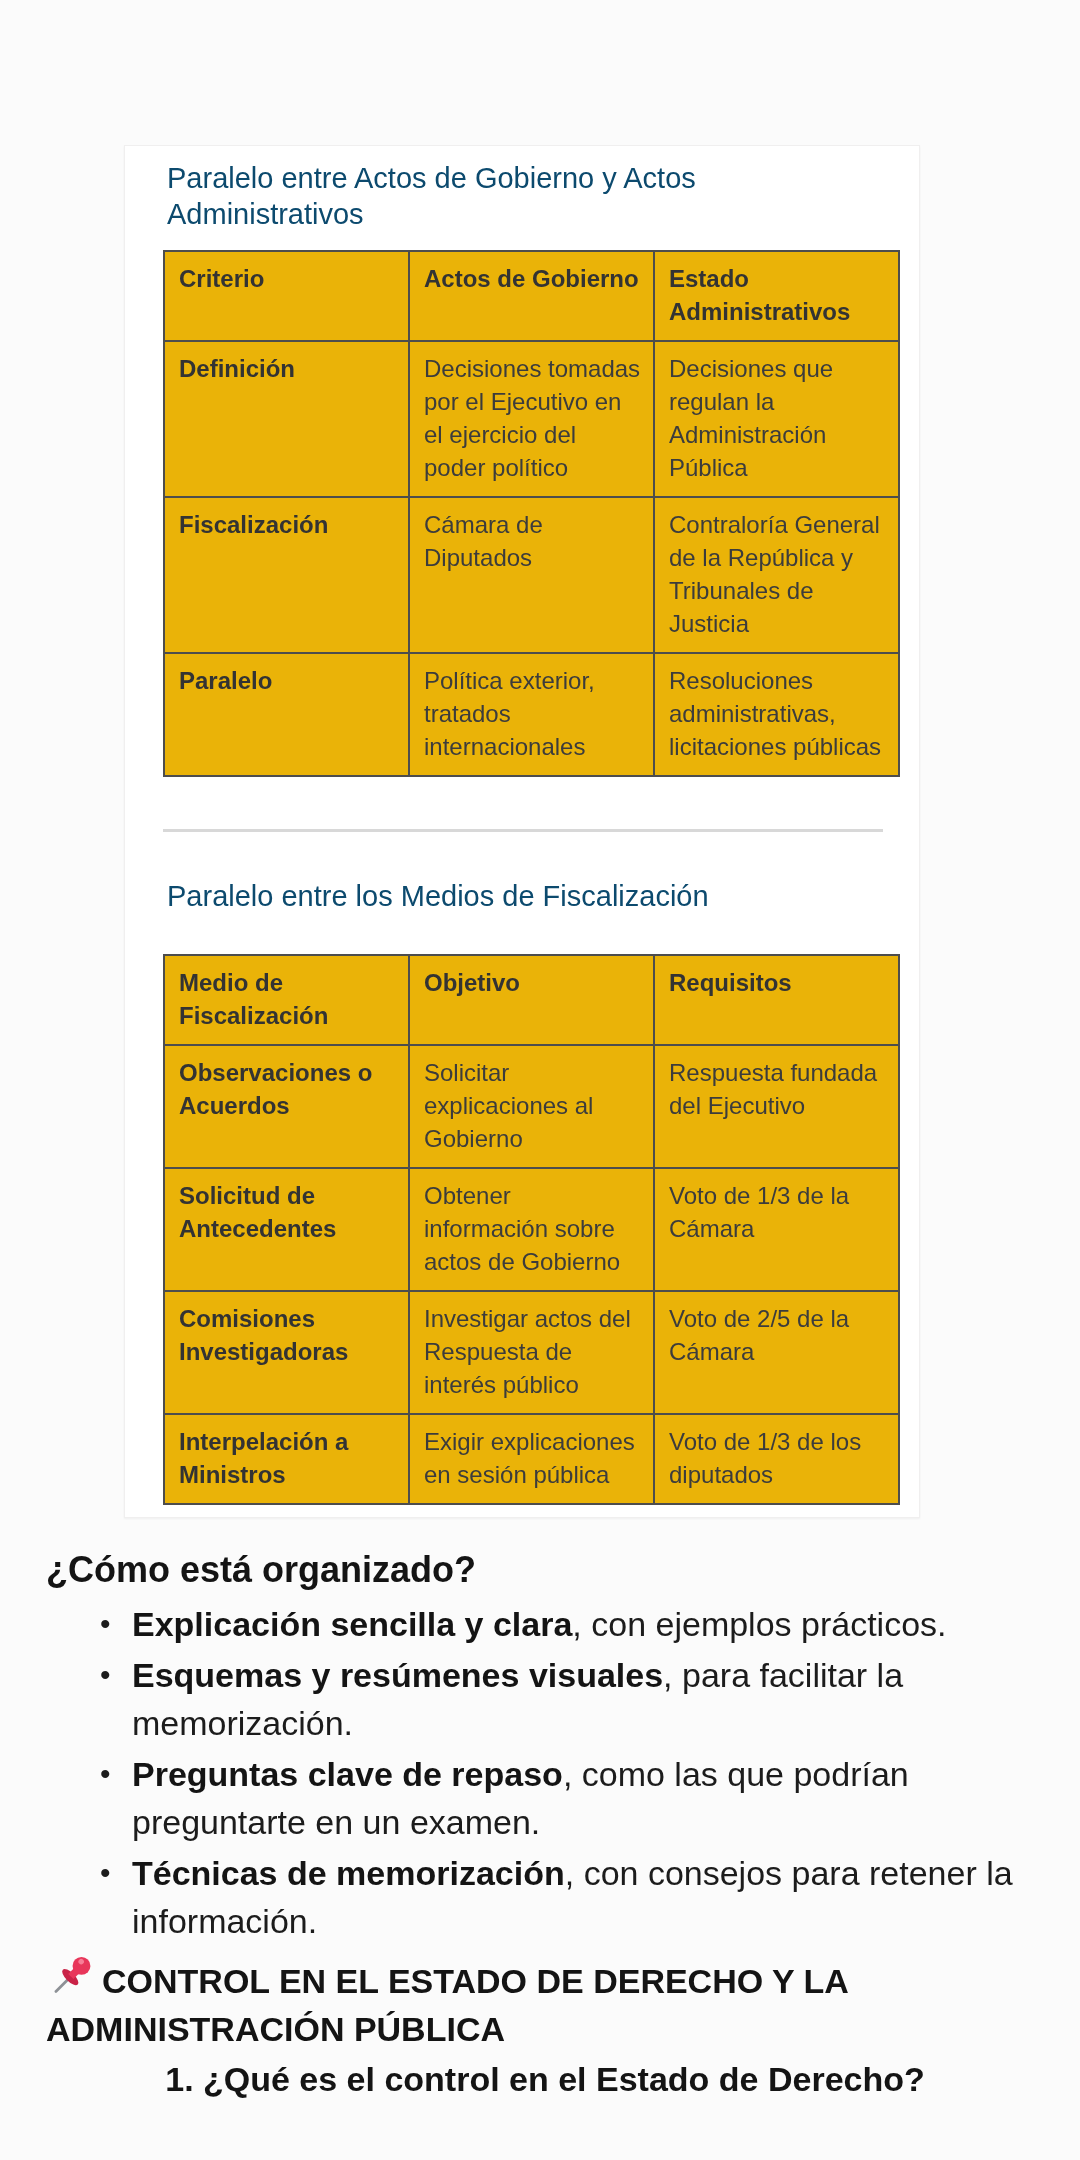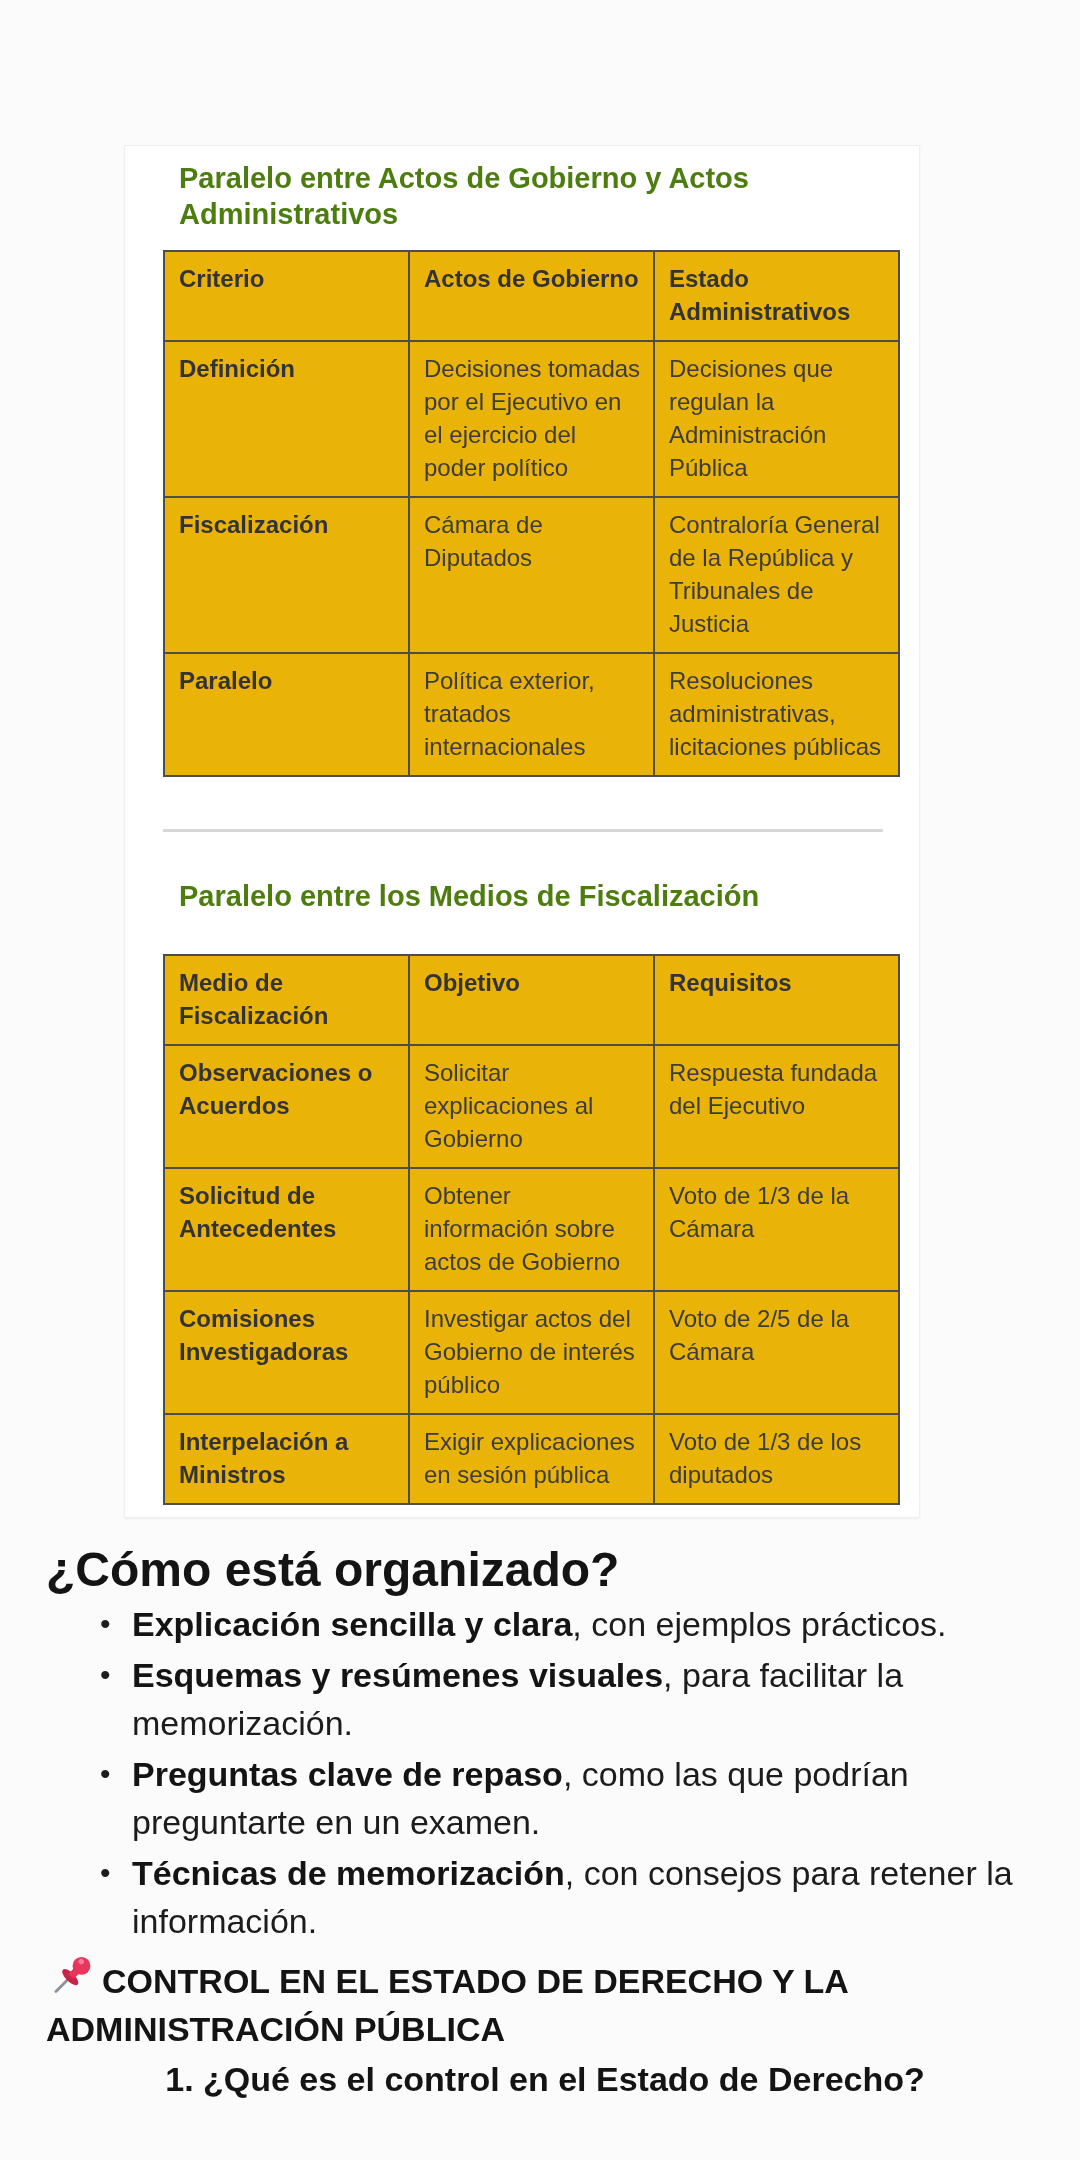--- a/index.html
+++ b/index.html
@@ -19,23 +19,23 @@
     width:796px;
     box-sizing:border-box;
     background:#ffffff;
     border:1px solid #f0efef;
     box-shadow:0 1px 2px rgba(0,0,0,0.05);
     padding:14px 22px 12px 38px;
   }
   .tbl-title{
     font-size:29px;
     line-height:36px;
-    font-weight:700;
-    color:#4d7c0f;
-    margin:0 0 18px 16px;
+    font-weight:400;
+    color:#0c4a6e;
+    margin:0 0 18px 4px;
     max-width:660px;
   }
   .tbl-title.second{margin-top:46px;margin-bottom:40px;}
 
   table.cmp{
     border-collapse:collapse;
     table-layout:fixed;
     width:737px;
     background:#eab308;
     padding-left:44px;
@@ -71,21 +71,21 @@
   
   .notes{
     position:absolute;
     left:46px; top:1546px;
     width:998px;
     font-size:34px;
     line-height:48px;
     color:#1c1c1c;
   }
   .notes h3{
-    font-size:48px;
+    font-size:36px;
     font-weight:700;
     color:#141414;
     margin:0 0 6px 0;
   }
   ul.org-list{
     list-style:none;
     margin:0 0 2px 0;
     padding:0;
   }
   ul.org-list li{
@@ -174,21 +174,21 @@
             <td>Solicitar explicaciones al Gobierno</td>
             <td>Respuesta fundada del Ejecutivo</td>
           </tr>
           <tr>
             <th>Solicitud de Antecedentes</th>
             <td>Obtener información sobre actos de Gobierno</td>
             <td>Voto de 1/3 de la Cámara</td>
           </tr>
           <tr>
             <th>Comisiones Investigadoras</th>
-            <td>Investigar actos del Gobierno de interés público</td>
+            <td>Investigar actos del Respuesta de interés público</td>
             <td>Voto de 2/5 de la Cámara</td>
           </tr>
           <tr>
             <th>Interpelación a Ministros</th>
             <td>Exigir explicaciones en sesión pública</td>
             <td>Voto de 1/3 de los diputados</td>
           </tr>
         </tbody>
     </table>
 

